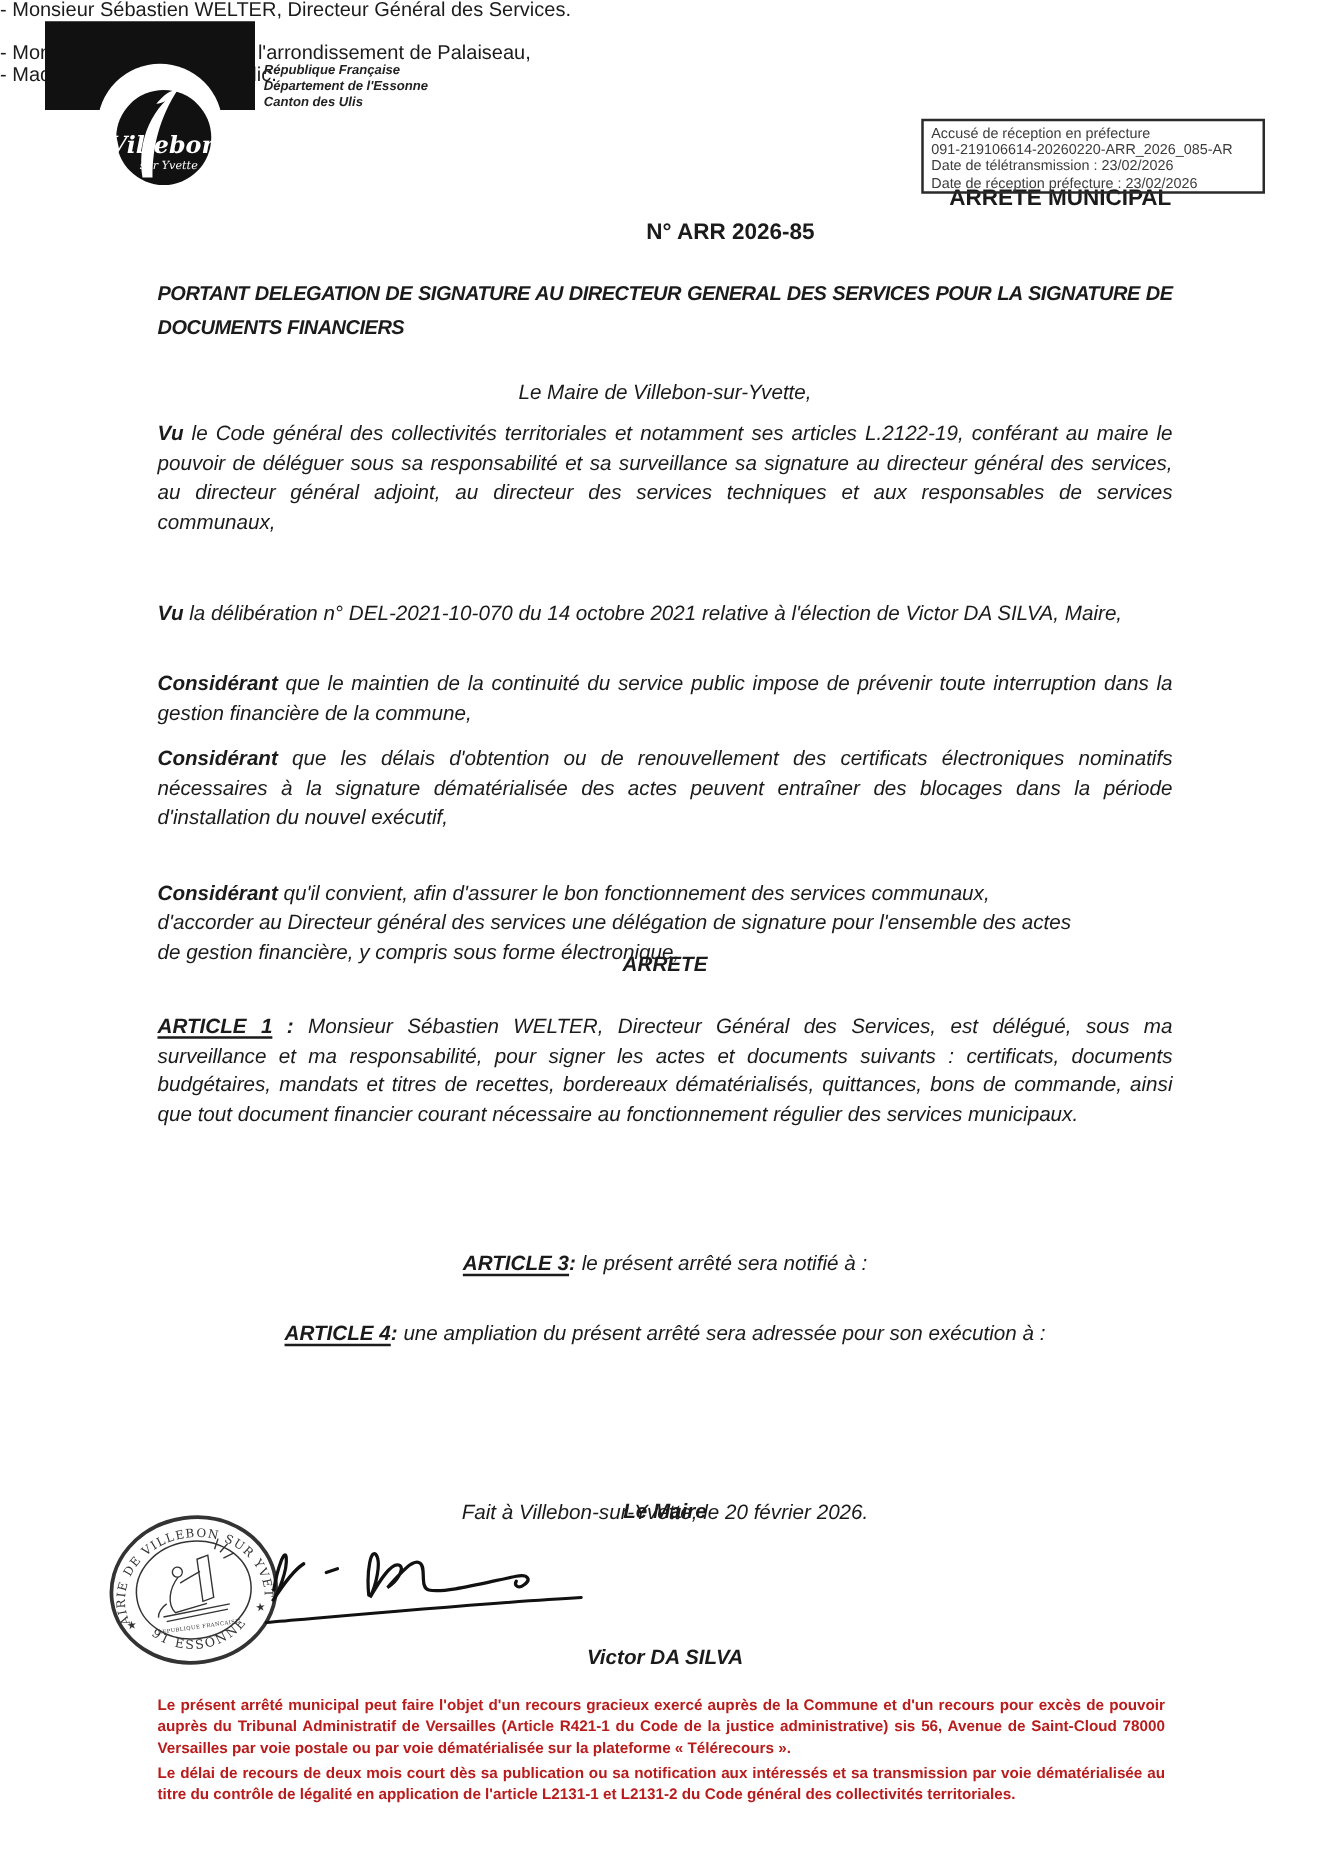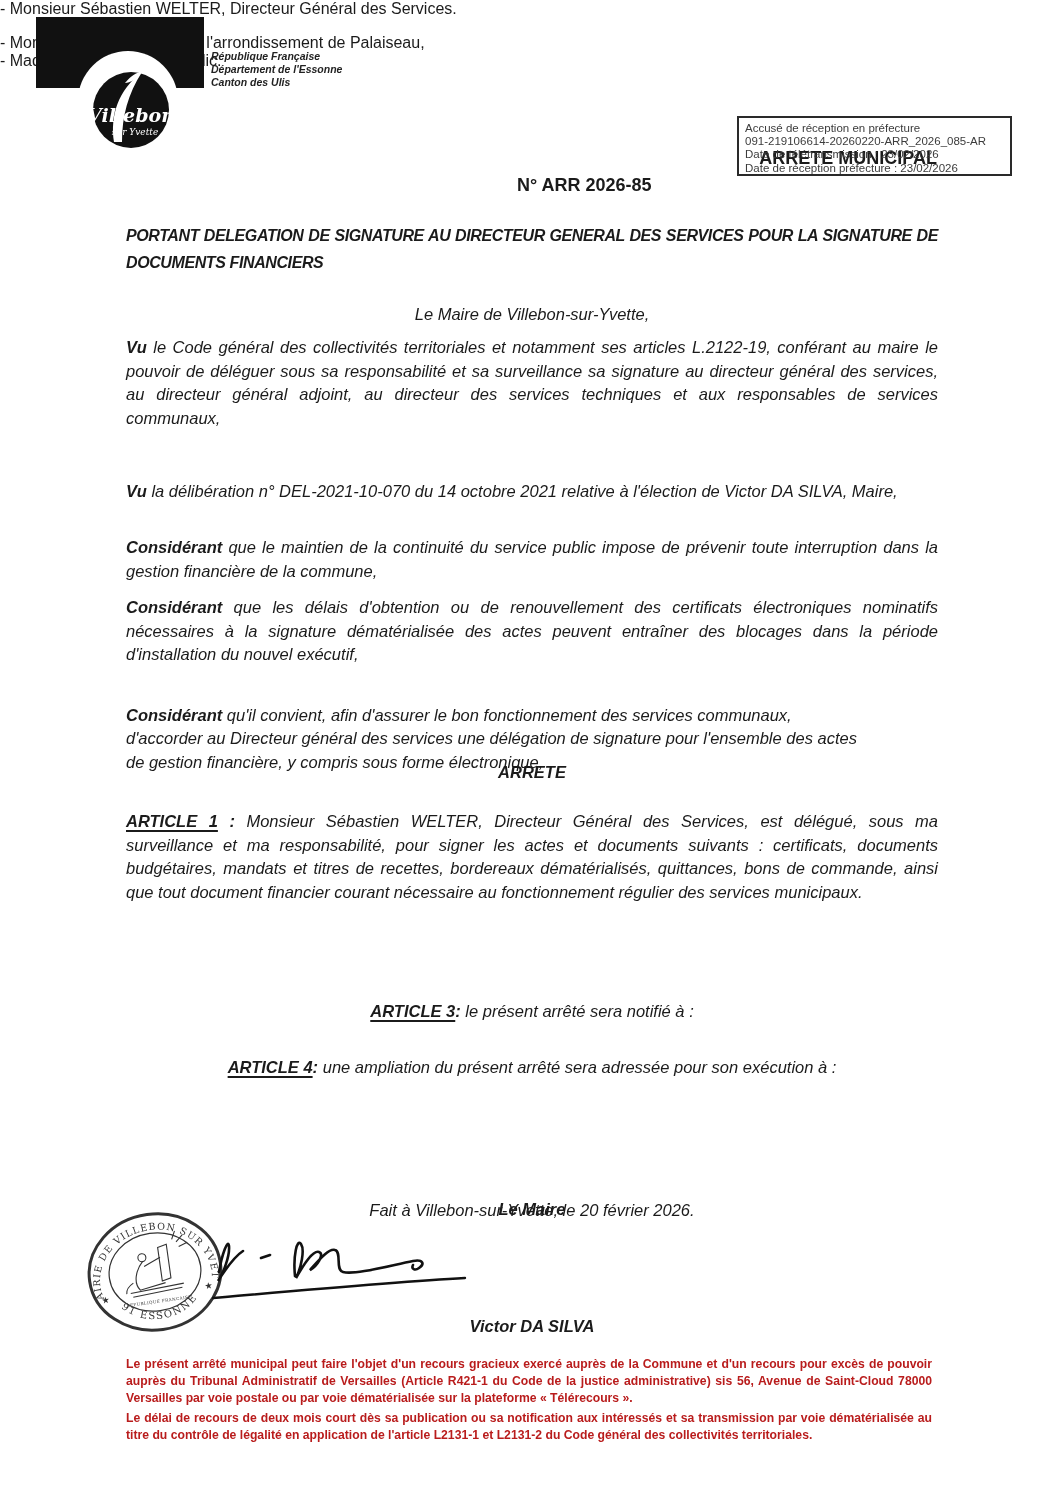--- a/index.html
+++ b/index.html
@@ -6,21 +6,21 @@
   .page{
     position:relative;width:1058px;height:1497px;background:#ffffff;
     margin:0 auto;overflow:hidden;color:#1b1b1b;
     font-family:"Liberation Sans",sans-serif;
   }
   .abs{position:absolute;}
   
   .hdr-lines{left:211px;top:50px;font-size:10.5px;font-weight:bold;line-height:13px;color:#222;font-style:italic;}
   
   .stamp-box{
-    left:737px;top:116px;width:260px;height:46px;
+    left:737px;top:95px;width:260px;height:46px;
     border:2px solid #2a2a2a;padding:4px 5px 6px 6px;
     font-size:11.5px;line-height:13.2px;color:#3c3c3c;z-index:3;background:transparent;
   }
   .doc-heading{right:121px;top:148px;width:420px;text-align:right;
     font-size:18px;font-weight:bold;z-index:2;}
   .doc-heading2{right:121px;top:175px;width:420px;text-align:left;
     font-size:18px;font-weight:bold;z-index:2;}
   .para{position:absolute;left:126px;width:812px;font-size:16.5px;line-height:23.6px;
     text-align:justify;margin:0;font-style:italic;}
   .para.left{text-align:center;}

